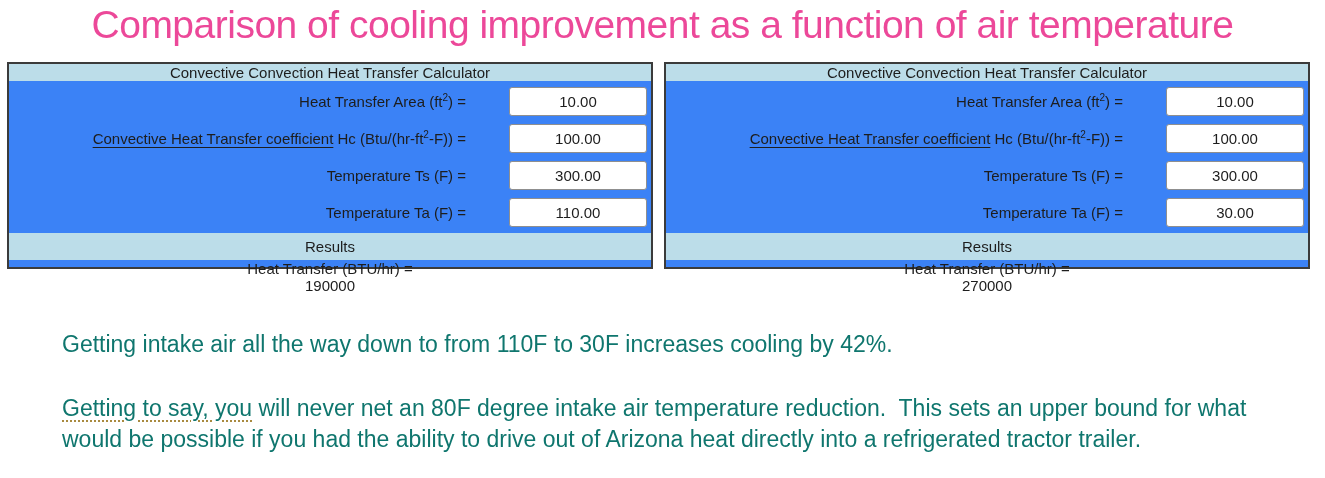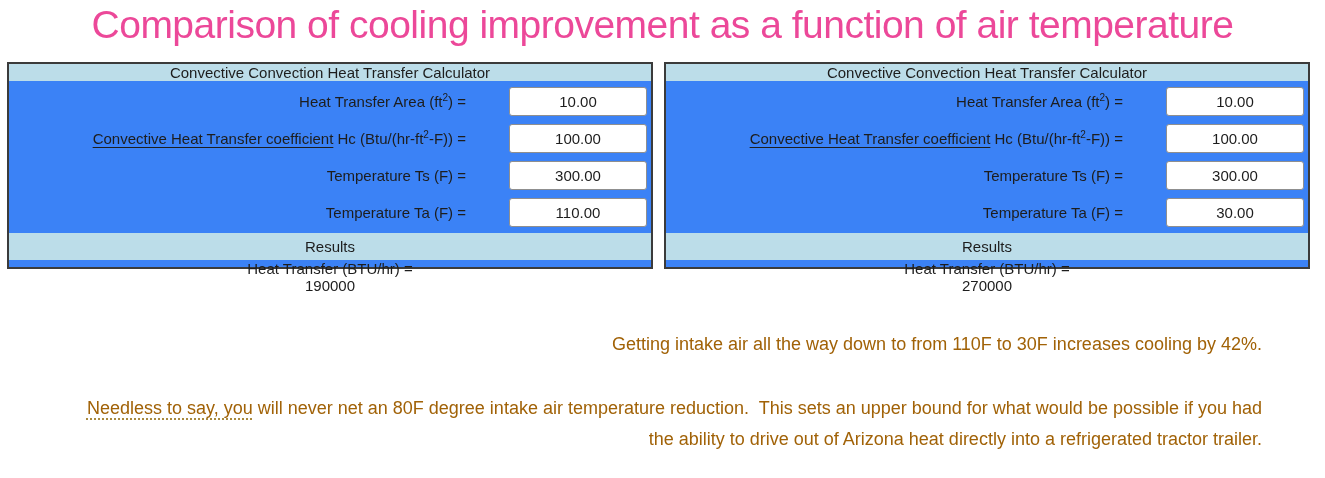--- a/index.html
+++ b/index.html
@@ -94,23 +94,22 @@
     font-size: 15px;
     color: #1d1d1d;
     flex-direction: column;
   }
   .result-value { width: 141px; text-align: center; }
   .notes {
     position: absolute;
     top: 331px;
     left: 62px;
     width: 1200px;
-    font-size: 18px;
-    color: #a16207;
-    text-align: right;
+    font-size: 23px;
+    color: #0f766e;
   }
   .para1 { line-height: 26px; white-space: pre-wrap; }
   .para2 { margin-top: 36px; line-height: 31px; white-space: pre-wrap; }
   .flag {
     text-decoration: underline dotted #a98a3f;
     text-decoration-thickness: 2px;
     text-underline-offset: 4px;
   }
 </style>
 </head>
@@ -173,16 +172,16 @@
       <div class="result-row">
         <span>Heat Transfer (BTU/hr) =</span>
         <span class="result-value">270000</span>
       </div>
     </div>
 
   </div>
 
   <div class="notes">
     <p class="para1">Getting intake air all the way down to from 110F to 30F increases cooling by 42%.</p>
-    <p class="para2"><span class="flag">Needless to say, you</span><span> will never net an 80F degree intake air temperature reduction.  This sets an upper bound for what would be possible if you had the ability to drive out of Arizona heat directly into a refrigerated tractor trailer.</span></p>
+    <p class="para2"><span class="flag">Getting to say, you</span><span> will never net an 80F degree intake air temperature reduction.  This sets an upper bound for what would be possible if you had the ability to drive out of Arizona heat directly into a refrigerated tractor trailer.</span></p>
   </div>
 
 </div>
 
 </body></html>

